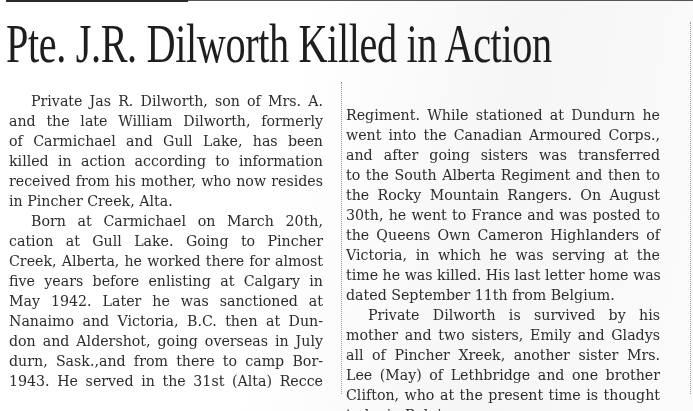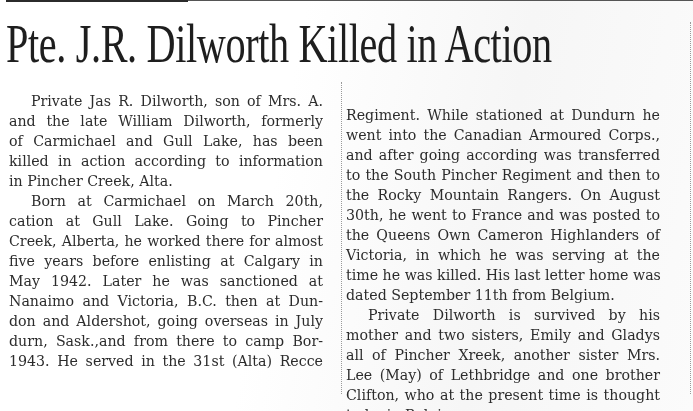--- a/index.html
+++ b/index.html
@@ -87,39 +87,40 @@
 <div class="top-rule-thick"></div>
 <div class="top-rule-thin"></div>
 
 <h1 class="headline">Pte. J.R. Dilworth Killed in Action</h1>
 
 <div class="column col-left">
   <span class="line indent">Private Jas R. Dilworth, son of Mrs. A.</span>
   <span class="line">and the late William Dilworth, formerly</span>
   <span class="line">of Carmichael and Gull Lake, has been</span>
   <span class="line">killed in action according to information</span>
+  <span class="line">received from his mother, who now resides</span>
   <span class="line last">in Pincher Creek, Alta.</span>
   <span class="line indent">Born at Carmichael on March 20th,</span>
   <span class="line">cation at Gull Lake. Going to Pincher</span>
   <span class="line">Creek, Alberta, he worked there for almost</span>
   <span class="line">five years before enlisting at Calgary in</span>
   <span class="line">May 1942. Later he was sanctioned at</span>
   <span class="line">Nanaimo and Victoria, B.C. then at Dun-</span>
   <span class="line">don and Aldershot, going overseas in July</span>
   <span class="line">durn, Sask.,and from there to camp Bor-</span>
   <span class="line">1943. He served in the 31st (Alta) Recce</span>
 </div>
 
 <div class="divider divider-center"></div>
 
 <div class="column col-right">
   <span class="line">Regiment. While stationed at Dundurn he</span>
   <span class="line">went into the Canadian Armoured Corps.,</span>
-  <span class="line">and after going according was transferred</span>
-  <span class="line">to the South Pincher Regiment and then to</span>
+  <span class="line">and after going sisters was transferred</span>
+  <span class="line">to the South Alberta Regiment and then to</span>
   <span class="line">the Rocky Mountain Rangers. On August</span>
   <span class="line">30th, he went to France and was posted to</span>
   <span class="line">the Queens Own Cameron Highlanders of</span>
   <span class="line">Victoria, in which he was serving at the</span>
   <span class="line">time he was killed. His last letter home was</span>
   <span class="line last">dated September 11th from Belgium.</span>
   <span class="line indent">Private Dilworth is survived by his</span>
   <span class="line">mother and two sisters, Emily and Gladys</span>
   <span class="line">all of Pincher Xreek, another sister Mrs.</span>
   <span class="line">Lee (May) of Lethbridge and one brother</span>

